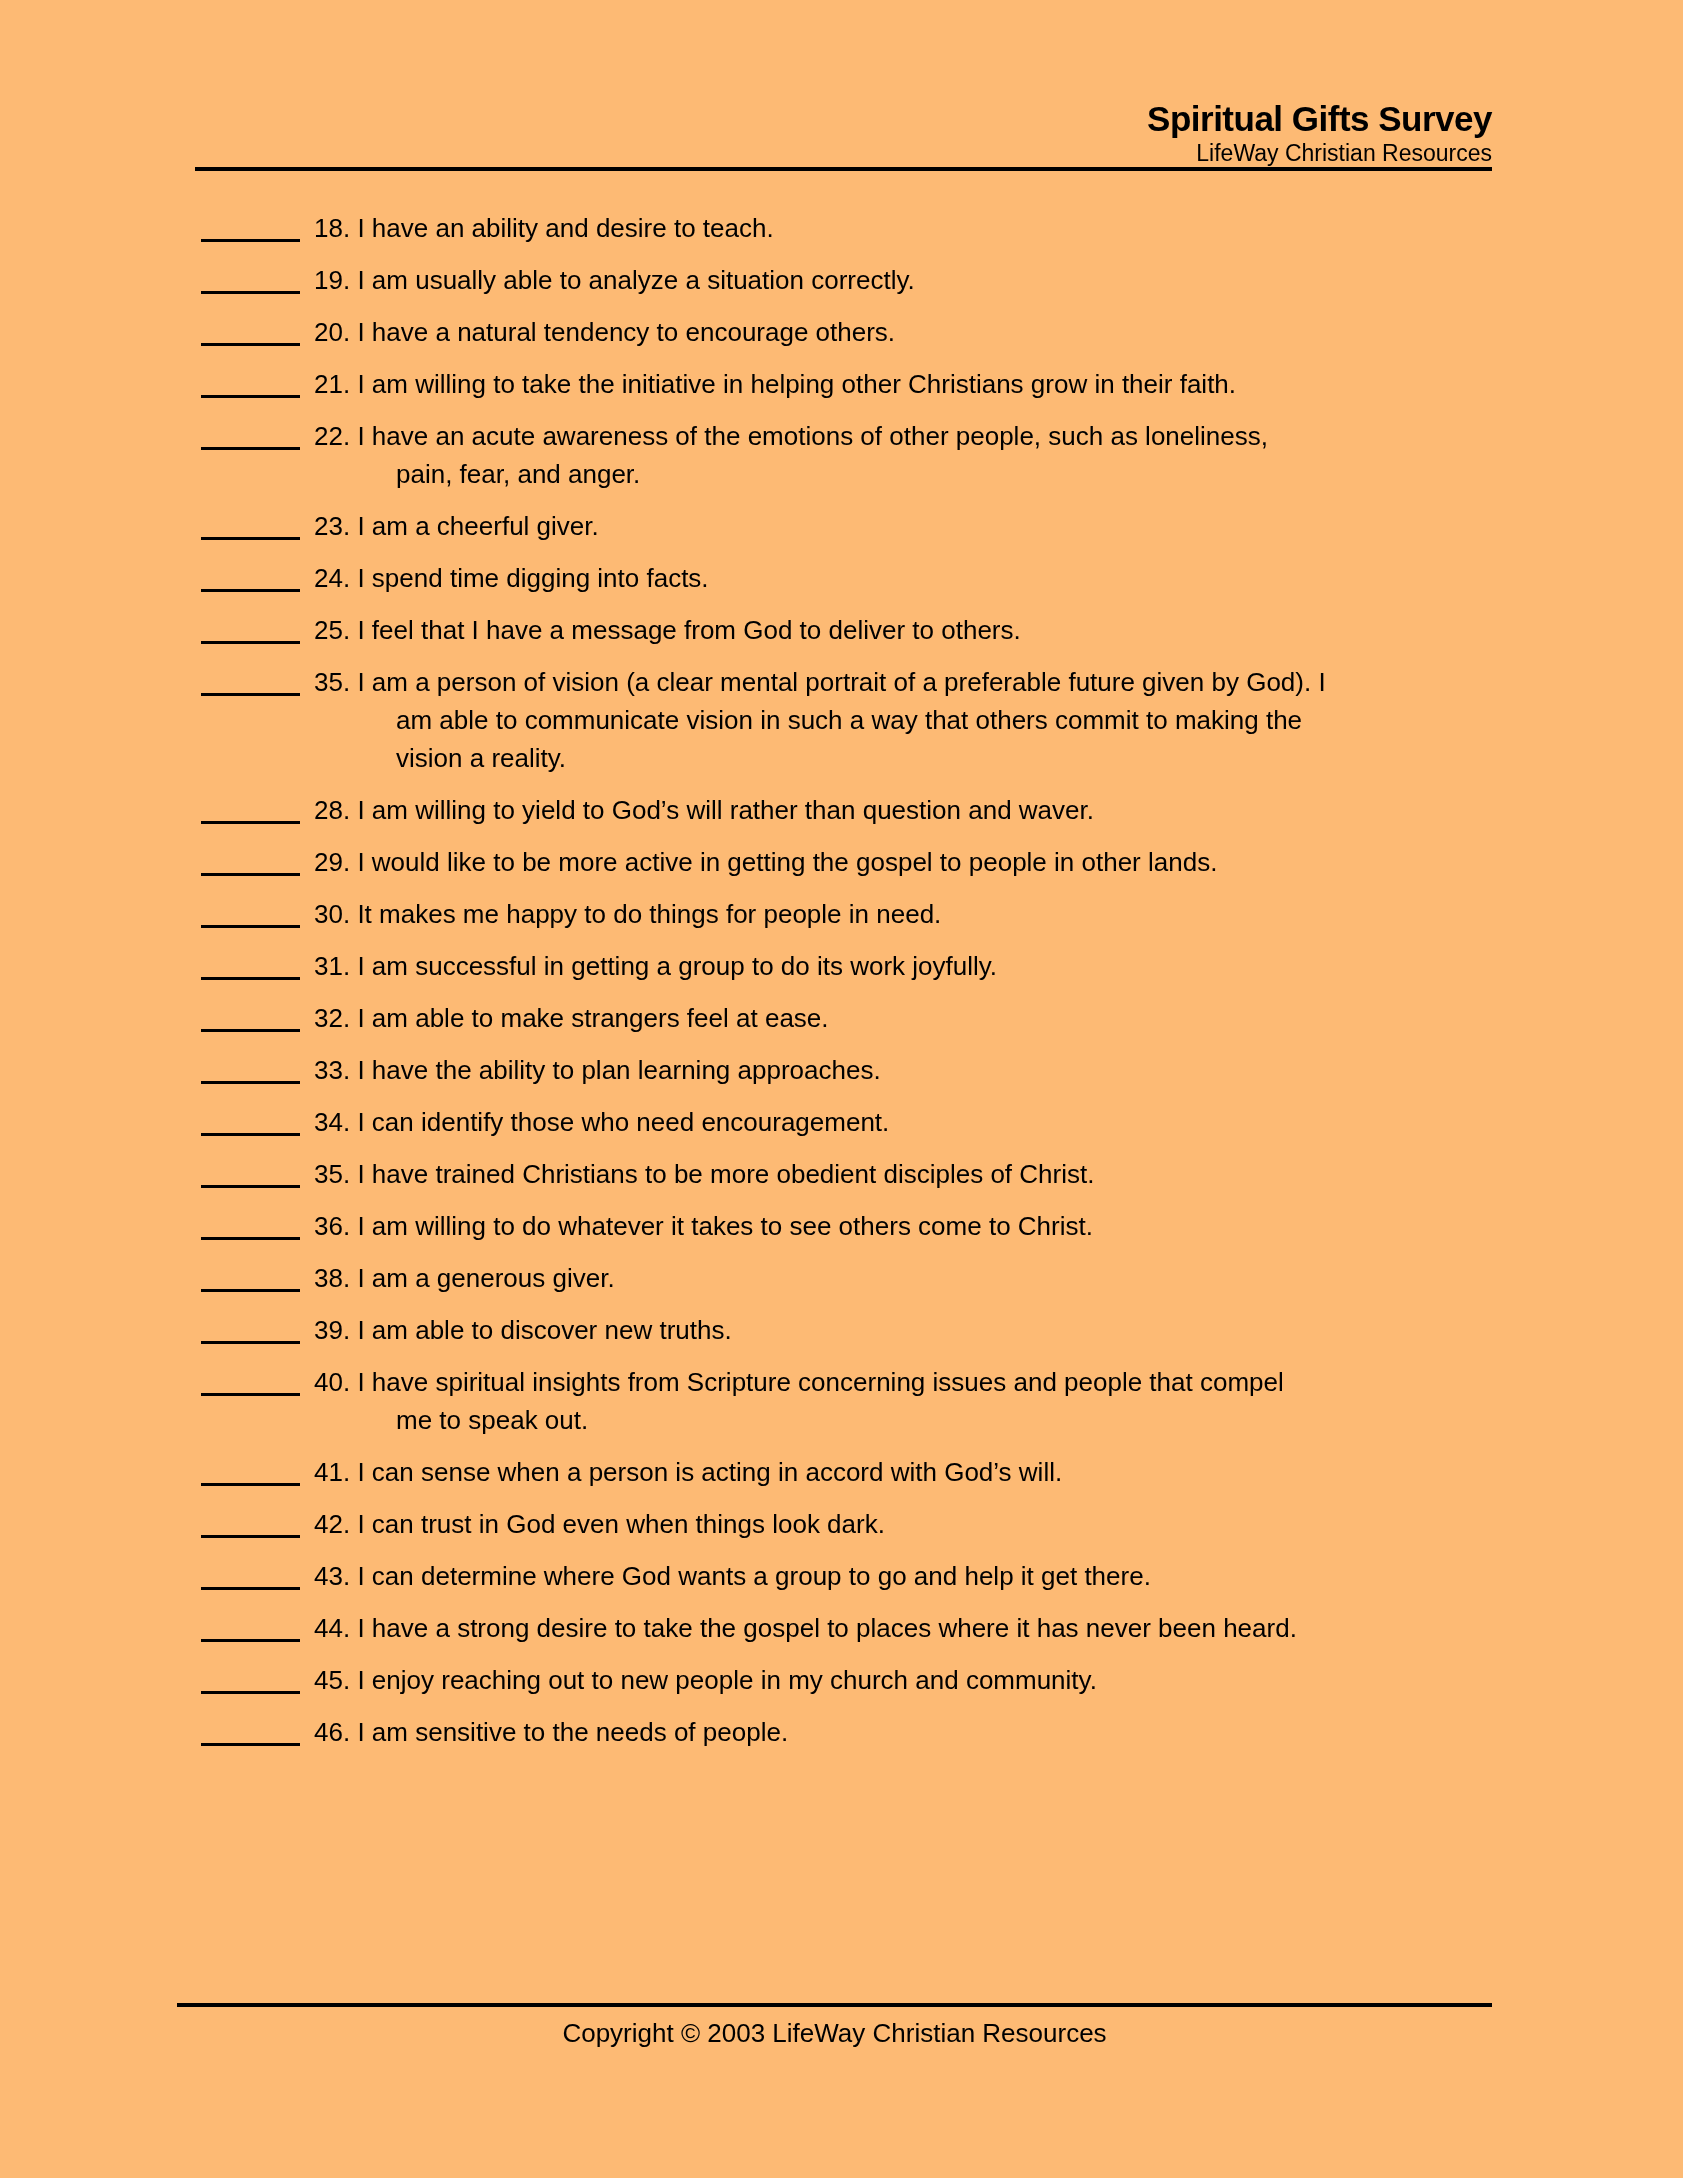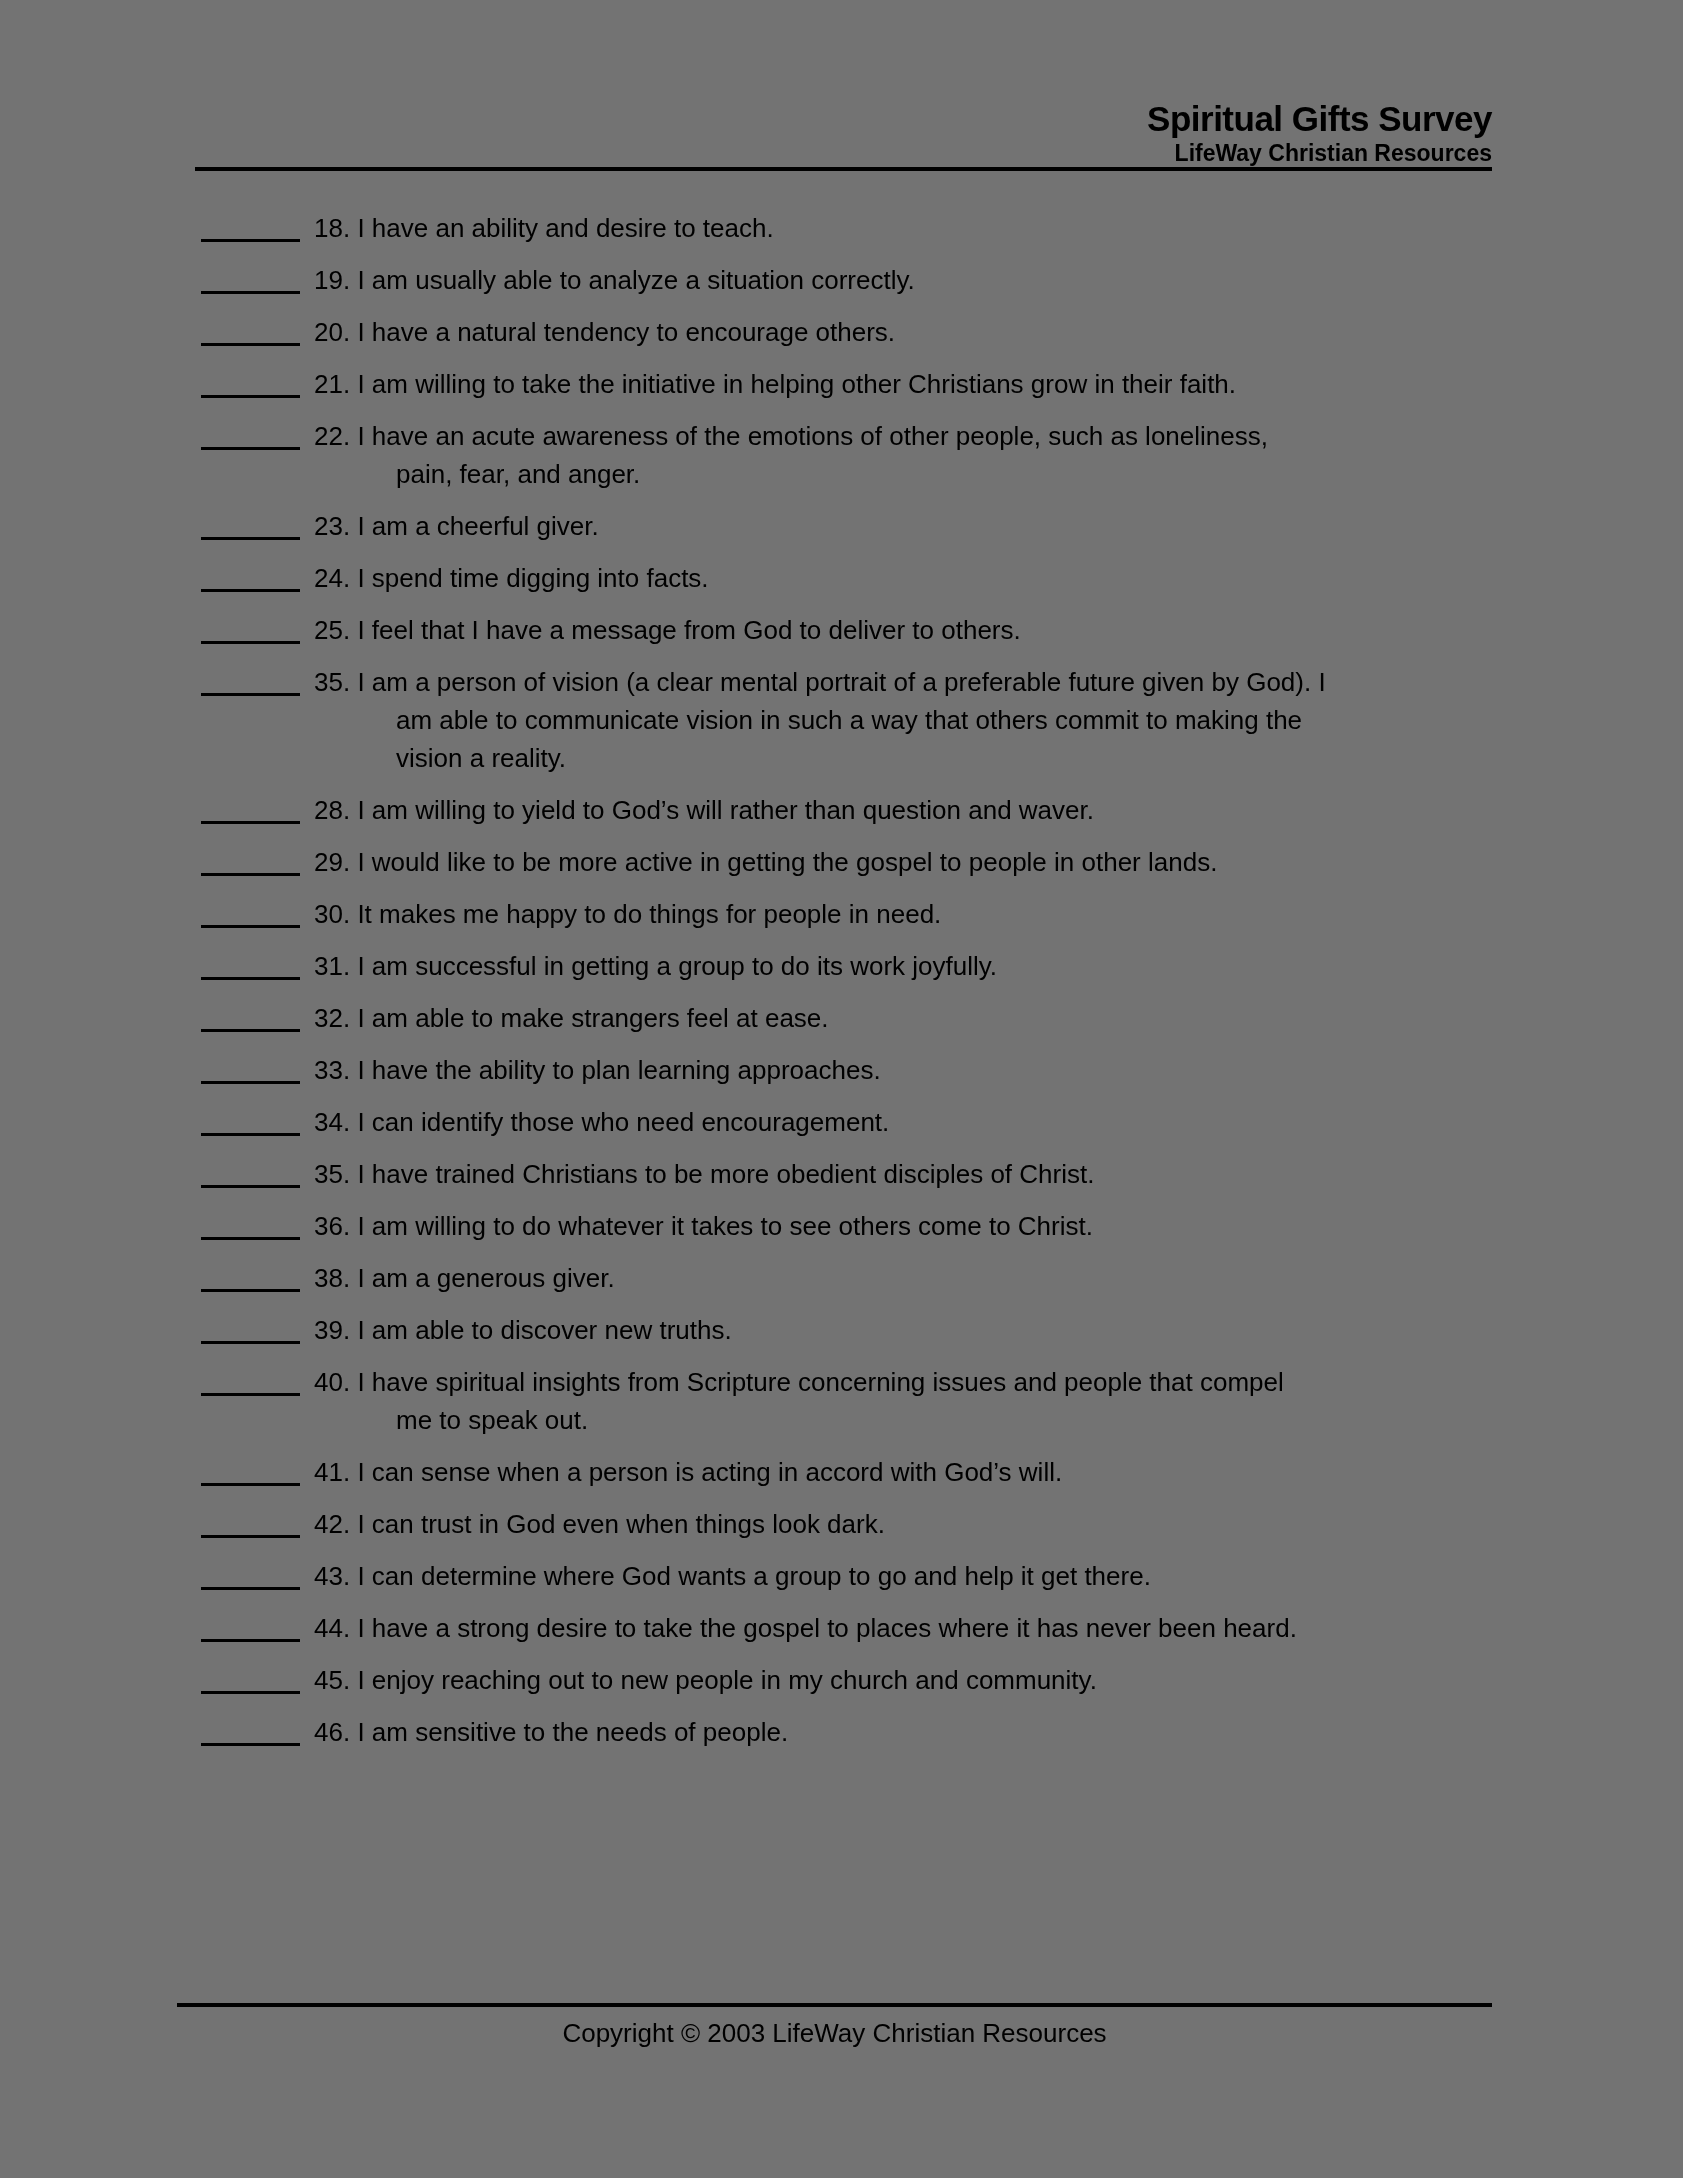--- a/index.html
+++ b/index.html
@@ -1,42 +1,41 @@
 <!DOCTYPE html>
 <html><head>
 <meta charset="utf-8">
 <style>
   html, body { margin: 0; padding: 0; background: #e8e8e8; }
   .page {
     position: relative;
     width: 1683px;
     height: 2178px;
     margin: 0 auto;
-    background: #737373;
+    background: #fdba74;
     color: #000000;
     font-family: "Liberation Sans", "DejaVu Sans", sans-serif;
     box-sizing: border-box;
     padding: 0 191px 0 195px;
     overflow: hidden;
   }
   
   .header {
     padding-top: 99px;
     text-align: right;
   }
   .title {
     font-size: 35px;
     line-height: 40px;
     font-weight: bold;
     letter-spacing: -0.5px;
   }
   .subtitle {
     font-size: 23px;
     line-height: 28px;
-    font-weight: bold;
   }
   .rule {
     height: 4px;
     background: #000000;
   }
   
   .survey-list {
     margin-top: 38px;
   }
   .item {

